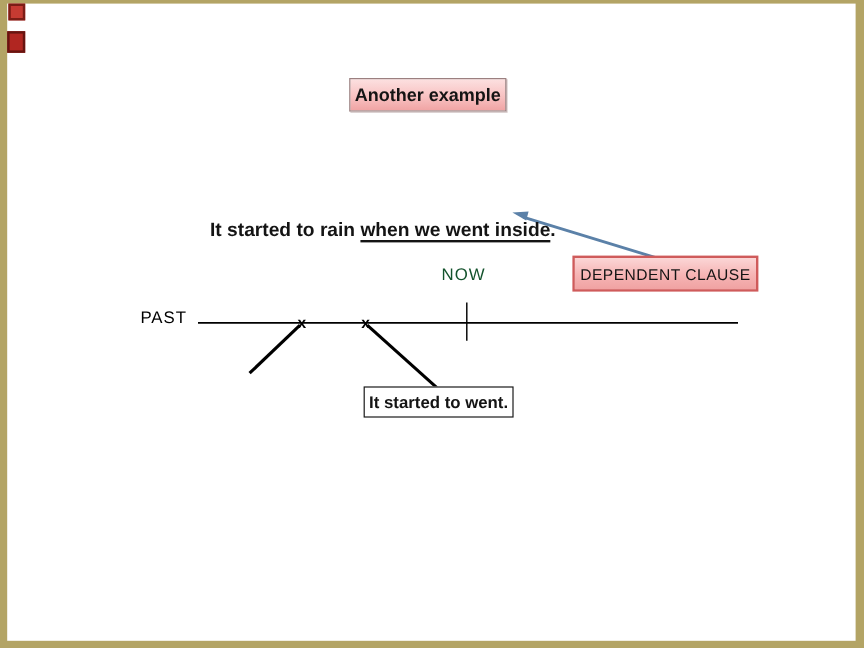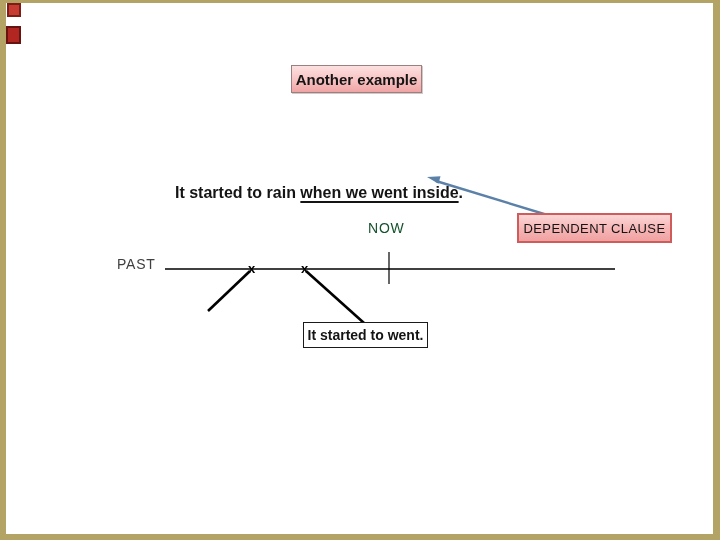--- a/index.html
+++ b/index.html
@@ -55,32 +55,31 @@
   .dependent-clause-box {
     position: absolute;
     left: 477px; top: 213px;
     width: 155px; height: 30px;
     background: linear-gradient(180deg, #fbd6d6 0%, #f6b4b4 55%, #f0a2a2 100%);
     border: 2px solid #cf5b5b;
     display: flex; align-items: center; justify-content: center;
     font-size: 13px; color: #141414;
     letter-spacing: 0.4px;
     white-space: nowrap;
-    margin-left: 40px;
   }
   .now-label {
     position: absolute;
     left: 368px; top: 220px;
     font-size: 14px; color: #14532d;
     letter-spacing: 0.8px;
   }
   .past-label {
     position: absolute;
     left: 117px; top: 256px;
-    font-size: 14px; color: #404040;
+    font-size: 14px; color: #000000;
     letter-spacing: 0.8px;
   }
   .x-marker {
     position: absolute;
     top: 261px;
     font-weight: bold; font-size: 13px; color: #000;
     line-height: 15px;
   }
   .x-marker-1 { left: 248px; }
   .x-marker-2 { left: 301px; }

